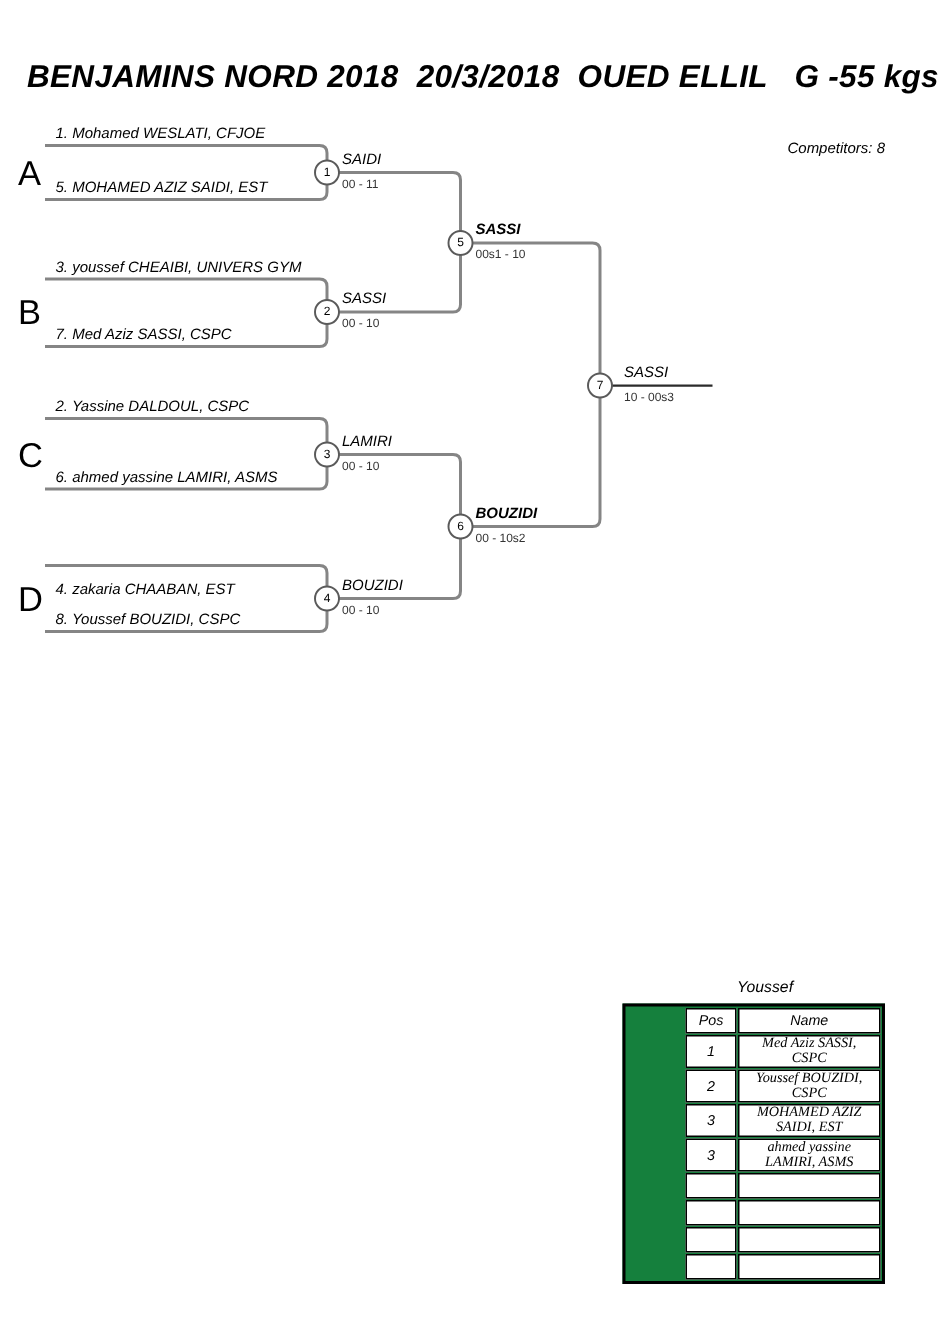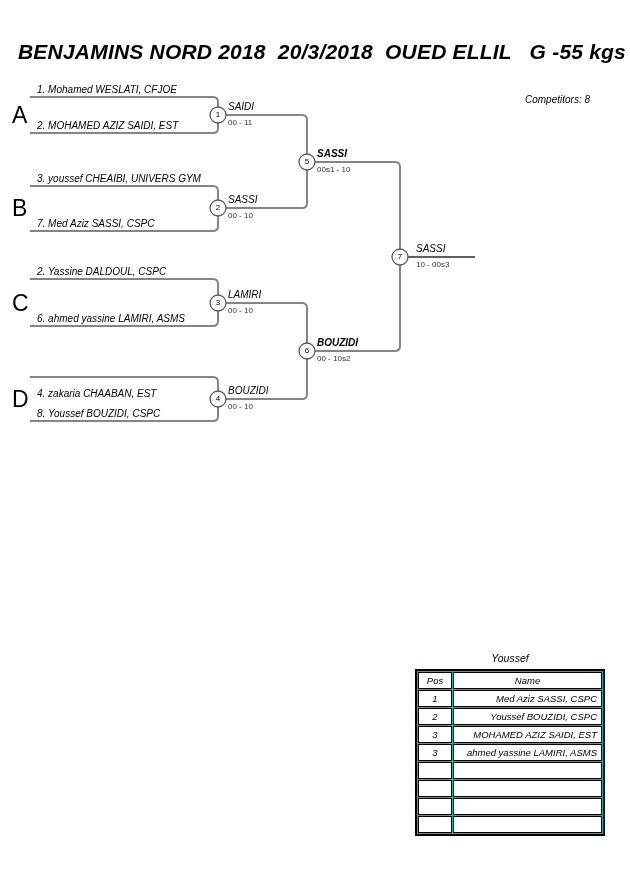--- a/index.html
+++ b/index.html
@@ -12,27 +12,27 @@
   .competitors{left:430px;top:68px;width:160px;text-align:right;font-size:10px;font-style:italic;margin-top:26px;}
   .glet{font-size:23px;line-height:26px;}
   .entry{font-size:10px;font-style:italic;}
   .wname{font-size:10px;font-style:italic;}
   .wname.bold{font-weight:bold;}
   .score{font-size:8px;color:#333;}
   .mnum{width:16px;text-align:center;font-size:8px;line-height:10px;}
   svg.bracket{position:absolute;left:0;top:0;}
   .results{position:absolute;left:415px;top:652px;width:190px;}
   .results-title{text-align:center;font-style:italic;font-size:10.5px;margin:0 0 5px 0;}
-  table.results-table{width:190px;border:2px solid #000;border-collapse:separate;border-spacing:1px;background:#14b8a6;}
+  table.results-table{width:175px;border:2px solid #000;border-collapse:separate;border-spacing:1px;background:#15803d;padding-left:39px;}
   table.results-table th,table.results-table td{
     border:1px solid #000;font-style:italic;font-size:9.5px;font-weight:normal;
     padding:0 4px;height:15px;background:#fff;
   }
   .pos-cell{width:24px;text-align:center;}
-  .name-cell{text-align:right;}
+  .name-cell{text-align:center;font-family:Liberation Serif, serif;}
   th.name-head{text-align:center;}
 </style>
 </head>
 <body>
 
 <div class="page">
 
   <svg class="bracket" width="630" height="891" viewBox="0 0 630 891">
     <g fill="none" stroke="#858585" stroke-width="2">
       <path d="M30,97 H213 Q218,97 218,102 V128 Q218,133 213,133 H30"></path>
@@ -57,21 +57,21 @@
 
   <div class="abs title">BENJAMINS NORD 2018  20/3/2018  OUED ELLIL   G -55 kgs</div>
   <div class="abs competitors">Competitors: 8</div>
 
   <div class="abs glet" style="left:12px;top:102px;">A</div>
   <div class="abs glet" style="left:12px;top:195px;">B</div>
   <div class="abs glet" style="left:12px;top:290px;">C</div>
   <div class="abs glet" style="left:12px;top:386px;">D</div>
 
   <div class="abs entry" style="left:37px;top:84px;">1. Mohamed WESLATI, CFJOE</div>
-  <div class="abs entry" style="left:37px;top:120px;">2. MOHAMED AZIZ SAIDI, EST</div>
+  <div class="abs entry" style="left:37px;top:120px;">5. MOHAMED AZIZ SAIDI, EST</div>
   <div class="abs entry" style="left:37px;top:173px;">3. youssef CHEAIBI, UNIVERS GYM</div>
   <div class="abs entry" style="left:37px;top:218px;">7. Med Aziz SASSI, CSPC</div>
   <div class="abs entry" style="left:37px;top:266px;">2. Yassine DALDOUL, CSPC</div>
   <div class="abs entry" style="left:37px;top:313px;">6. ahmed yassine LAMIRI, ASMS</div>
   <div class="abs entry" style="left:37px;top:364px;margin-top:24px;">4. zakaria CHAABAN, EST</div>
   <div class="abs entry" style="left:37px;top:408px;">8. Youssef BOUZIDI, CSPC</div>
 
   <div class="abs mnum" style="left:210px;top:110px;">1</div>
   <div class="abs mnum" style="left:210px;top:203px;">2</div>
   <div class="abs mnum" style="left:210px;top:298px;">3</div>

